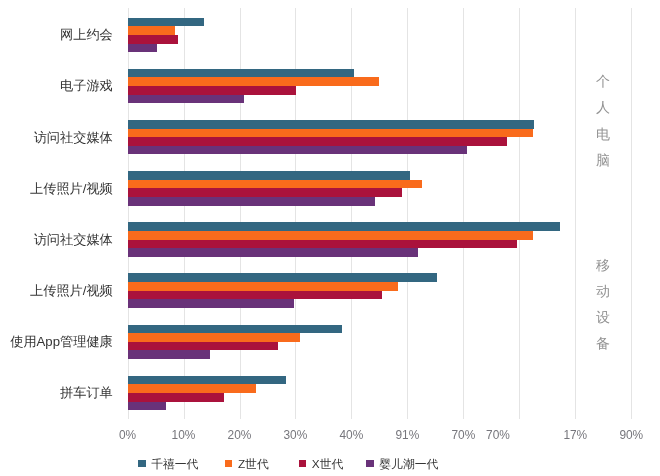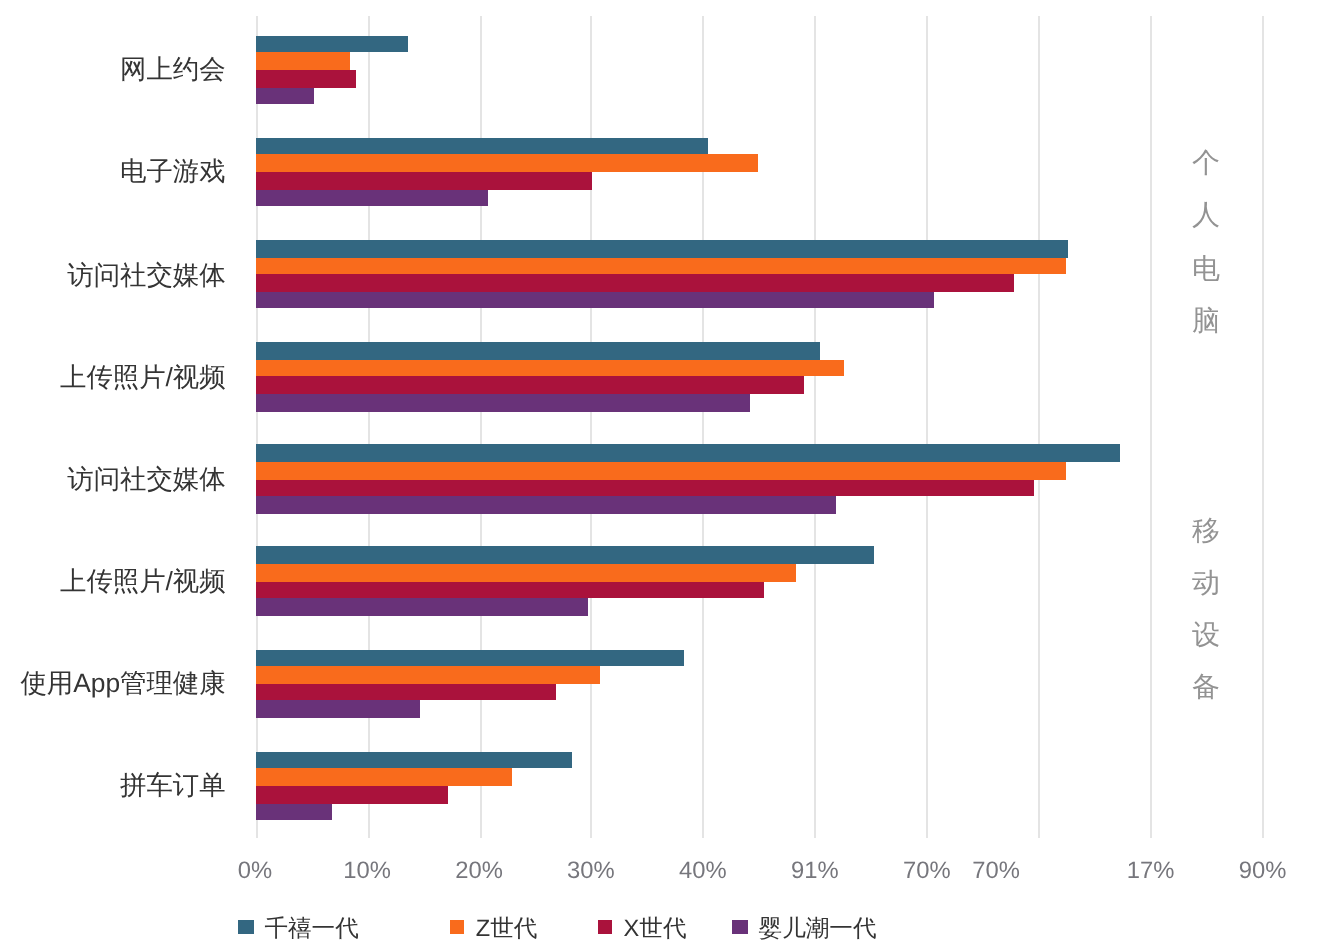--- a/index.html
+++ b/index.html
@@ -120,21 +120,21 @@
     </div>
     <div class="panel-label" style="top:251.5px">
       <span class="ch">移</span>
       <span class="ch">动</span>
       <span class="ch">设</span>
       <span class="ch">备</span>
     </div>
   </div>
 
   <div class="legend">
-    <div class="legend-item" style="left: 119px; width: 60.3875px;">
+    <div class="legend-item" style="left: 138px; width: 60.3875px;">
       <span class="legend-swatch" style="background: rgb(51, 103, 129);"></span>
       <span class="legend-label">千禧一代</span>
     </div>
     <div class="legend-item" style="left: 224.7px; width: 44.0125px;">
       <span class="legend-swatch" style="background: rgb(249, 107, 28);"></span>
       <span class="legend-label">Z世代</span>
     </div>
     <div class="legend-item" style="left: 298.6px; width: 44.6688px;">
       <span class="legend-swatch" style="background: rgb(170, 18, 60);"></span>
       <span class="legend-label">X世代</span>

